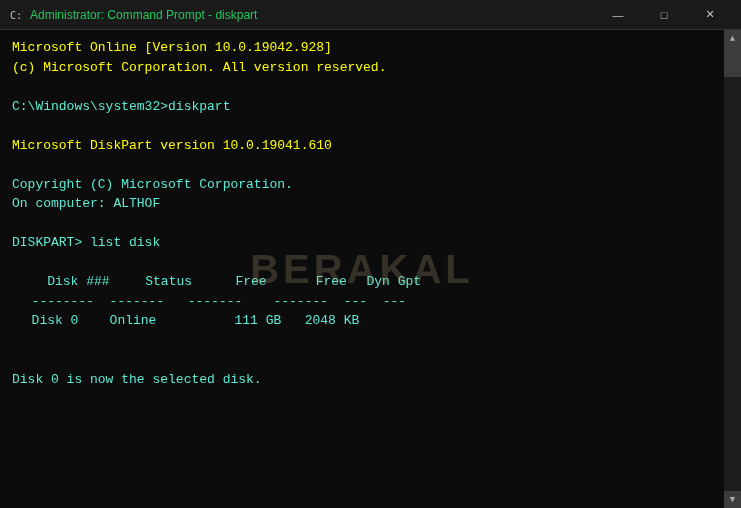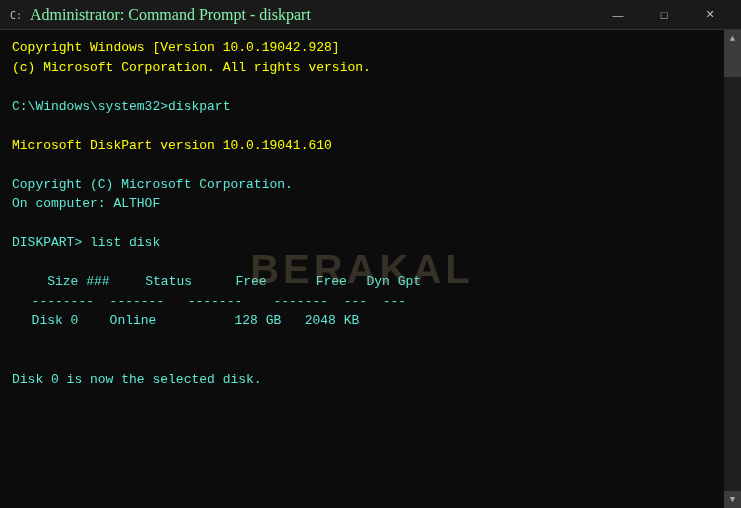--- a/index.html
+++ b/index.html
@@ -33,23 +33,23 @@
       height: 16px;
       display: flex;
       align-items: center;
       justify-content: center;
     }
     .titlebar-icon svg {
       width: 14px;
       height: 14px;
     }
     .titlebar-title {
-      color: #86efac;
-      font-size: 16px;
-      font-family: Liberation Serif, serif;
+      color: #22c55e;
+      font-size: 12px;
+      font-family: Liberation Sans, sans-serif;
     }
     .titlebar-controls {
       display: flex;
       gap: 0;
       height: 30px;
     }
     .titlebar-btn {
       width: 46px;
       height: 30px;
       display: flex;
@@ -161,37 +161,37 @@
   <div class="titlebar-controls">
     <div class="titlebar-btn">—</div>
     <div class="titlebar-btn">□</div>
     <div class="titlebar-btn close">✕</div>
   </div>
 </div>
 
 <div class="content">
   <div class="terminal">
 
-    <span class="line color-yellow">Copyright Windows [Version 10.0.19042.928]</span>
-    <span class="line color-yellow">(c) Microsoft Corporation. All rights version.</span>
+    <span class="line color-yellow">Microsoft Online [Version 10.0.19042.928]</span>
+    <span class="line color-yellow">(c) Microsoft Corporation. All version reserved.</span>
     <span class="line">&nbsp;</span>
     <span class="line color-white">C:\Windows\system32&gt;diskpart</span>
     <span class="line">&nbsp;</span>
     <span class="line color-yellow">Microsoft DiskPart version 10.0.19041.610</span>
     <span class="line">&nbsp;</span>
     <span class="line color-white">Copyright (C) Microsoft Corporation.</span>
     <span class="line color-white">On computer: ALTHOF</span>
     <span class="line">&nbsp;</span>
     <span class="line color-white">DISKPART&gt; list disk</span>
     <span class="line">&nbsp;</span>
 
     <div class="disk-table">
-      <span class="line color-white">  <span>  Size ###</span><span style="display:inline-block;width:20px"></span><span>  Status</span><span style="display:inline-block;width:20px"></span><span>   Free</span><span style="display:inline-block;width:10px"></span><span>     Free</span><span style="display:inline-block;width:4px"></span><span>  Dyn</span><span> Gpt</span></span>
+      <span class="line color-white">  <span>  Disk ###</span><span style="display:inline-block;width:20px"></span><span>  Status</span><span style="display:inline-block;width:20px"></span><span>   Free</span><span style="display:inline-block;width:10px"></span><span>     Free</span><span style="display:inline-block;width:4px"></span><span>  Dyn</span><span> Gpt</span></span>
       <span class="line color-white">  --------  -------   -------    -------  ---  ---</span>
-      <span class="line color-white">  Disk 0    Online          128 GB   2048 KB</span>
+      <span class="line color-white">  Disk 0    Online          111 GB   2048 KB</span>
     </div>
 
     <span class="line">&nbsp;</span>
     <span class="line">&nbsp;</span>
     <span class="line color-white">Disk 0 is now the selected disk.</span>
     <span class="line">&nbsp;</span>
 
 
     <div class="watermark">BERAKAL</div>
 

